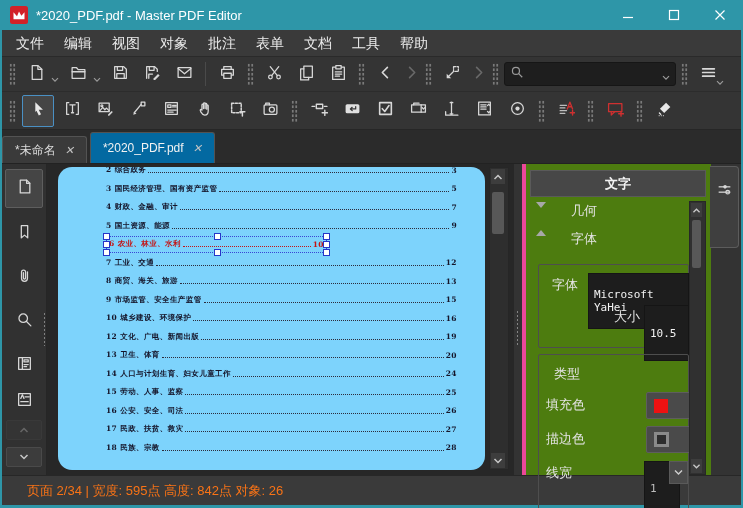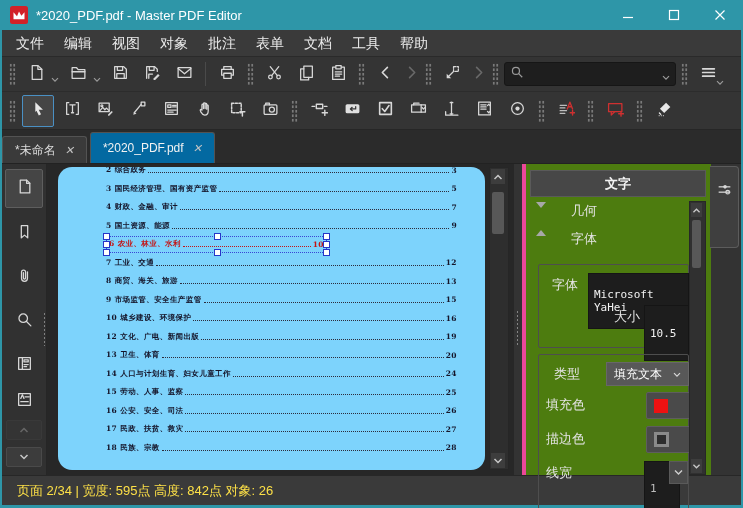--- a/index.html
+++ b/index.html
@@ -97,21 +97,21 @@
   .rp-scroll{position:absolute;right:5px;top:37px;bottom:0;width:15px;background:#303030;border:1px solid #272727;}
   .rp-scroll .varrow{width:11px;height:14px;}
   .rp-scroll .vthumb{left:2px;top:18px;width:9px;height:48px;}
   
   .rstrip{width:30px;background:#333;position:relative;}
   .striptab{position:absolute;top:2px;left:-1px;width:28px;height:66px;background:#3f3f3f;
             border:1px solid #5c5c5c;border-left:none;border-radius:0 4px 4px 0;
             display:flex;justify-content:center;padding-top:14px;}
   
   .statusbar{height:29px;background:#3a3a3a;border-top:1px solid #272727;display:flex;align-items:center;
-             color:#fde047;font-size:13px;padding-left:15px;}
+             color:#f97316;font-size:13px;padding-left:25px;}
 </style>
 </head>
 <body>
 
 <div class="titlebar">
   <span class="applogo">
     <svg width="18" height="18" viewBox="0 0 18 18">
         <rect width="18" height="18" rx="2.5" fill="#d22128"></rect>
     <path d="M3.5 13.2V6.2L7 10.2l2-4.7 2.4 4.2 3.1-3.5v7z" fill="#fff"></path>
       </svg>
@@ -575,27 +575,20 @@
         <span class="tri up"></span>
         <span>字体</span>
       </div>
       <div class="groupbox" style="top:100px;height:82px"></div>
       <div class="rp-row" style="top:112px;left:26px">字体</div>
       <div class="rp-row rp-input" style="top:109px;left:62px;right:22px;height:22px">Microsoft YaHei</div>
       <div class="rp-row" style="top:144px;left:88px">大小</div>
       <div class="rp-row rp-input" style="top:141px;left:118px;right:22px;height:22px">10.5</div>
       <div class="groupbox" style="top:190px;height:200px"></div>
       <div class="rp-row" style="top:201px;left:28px">类型</div>
-      <div class="rp-drop rp-row" style="top:198px;left:80px;right:22px;height:22px">
-        <span>填充文本</span>
-        <span>
-          <svg width="8" height="6" viewBox="0 0 8 6">
-              <path d="M1 1.2l3 3 3-3" fill="none" stroke="#d8d8d8" stroke-width="1.2"></path>
-            </svg></span>
-      </div>
       <div class="rp-row" style="top:232px;left:20px">填充色</div>
       <div class="rp-row swatchbtn" style="top:228px;left:120px">
         <span class="swatch" style="background: rgb(238, 17, 17);"></span>
       </div>
       <div class="rp-row" style="top:266px;left:20px">描边色</div>
       <div class="rp-row swatchbtn" style="top:262px;left:120px">
         <span class="swatch hollow"></span>
       </div>
       <div class="rp-row" style="top:300px;left:20px">线宽</div>
       <div class="rp-row rp-input" style="top:297px;left:118px;width:24px;height:20px;color:#bdbdbd">1</div>

